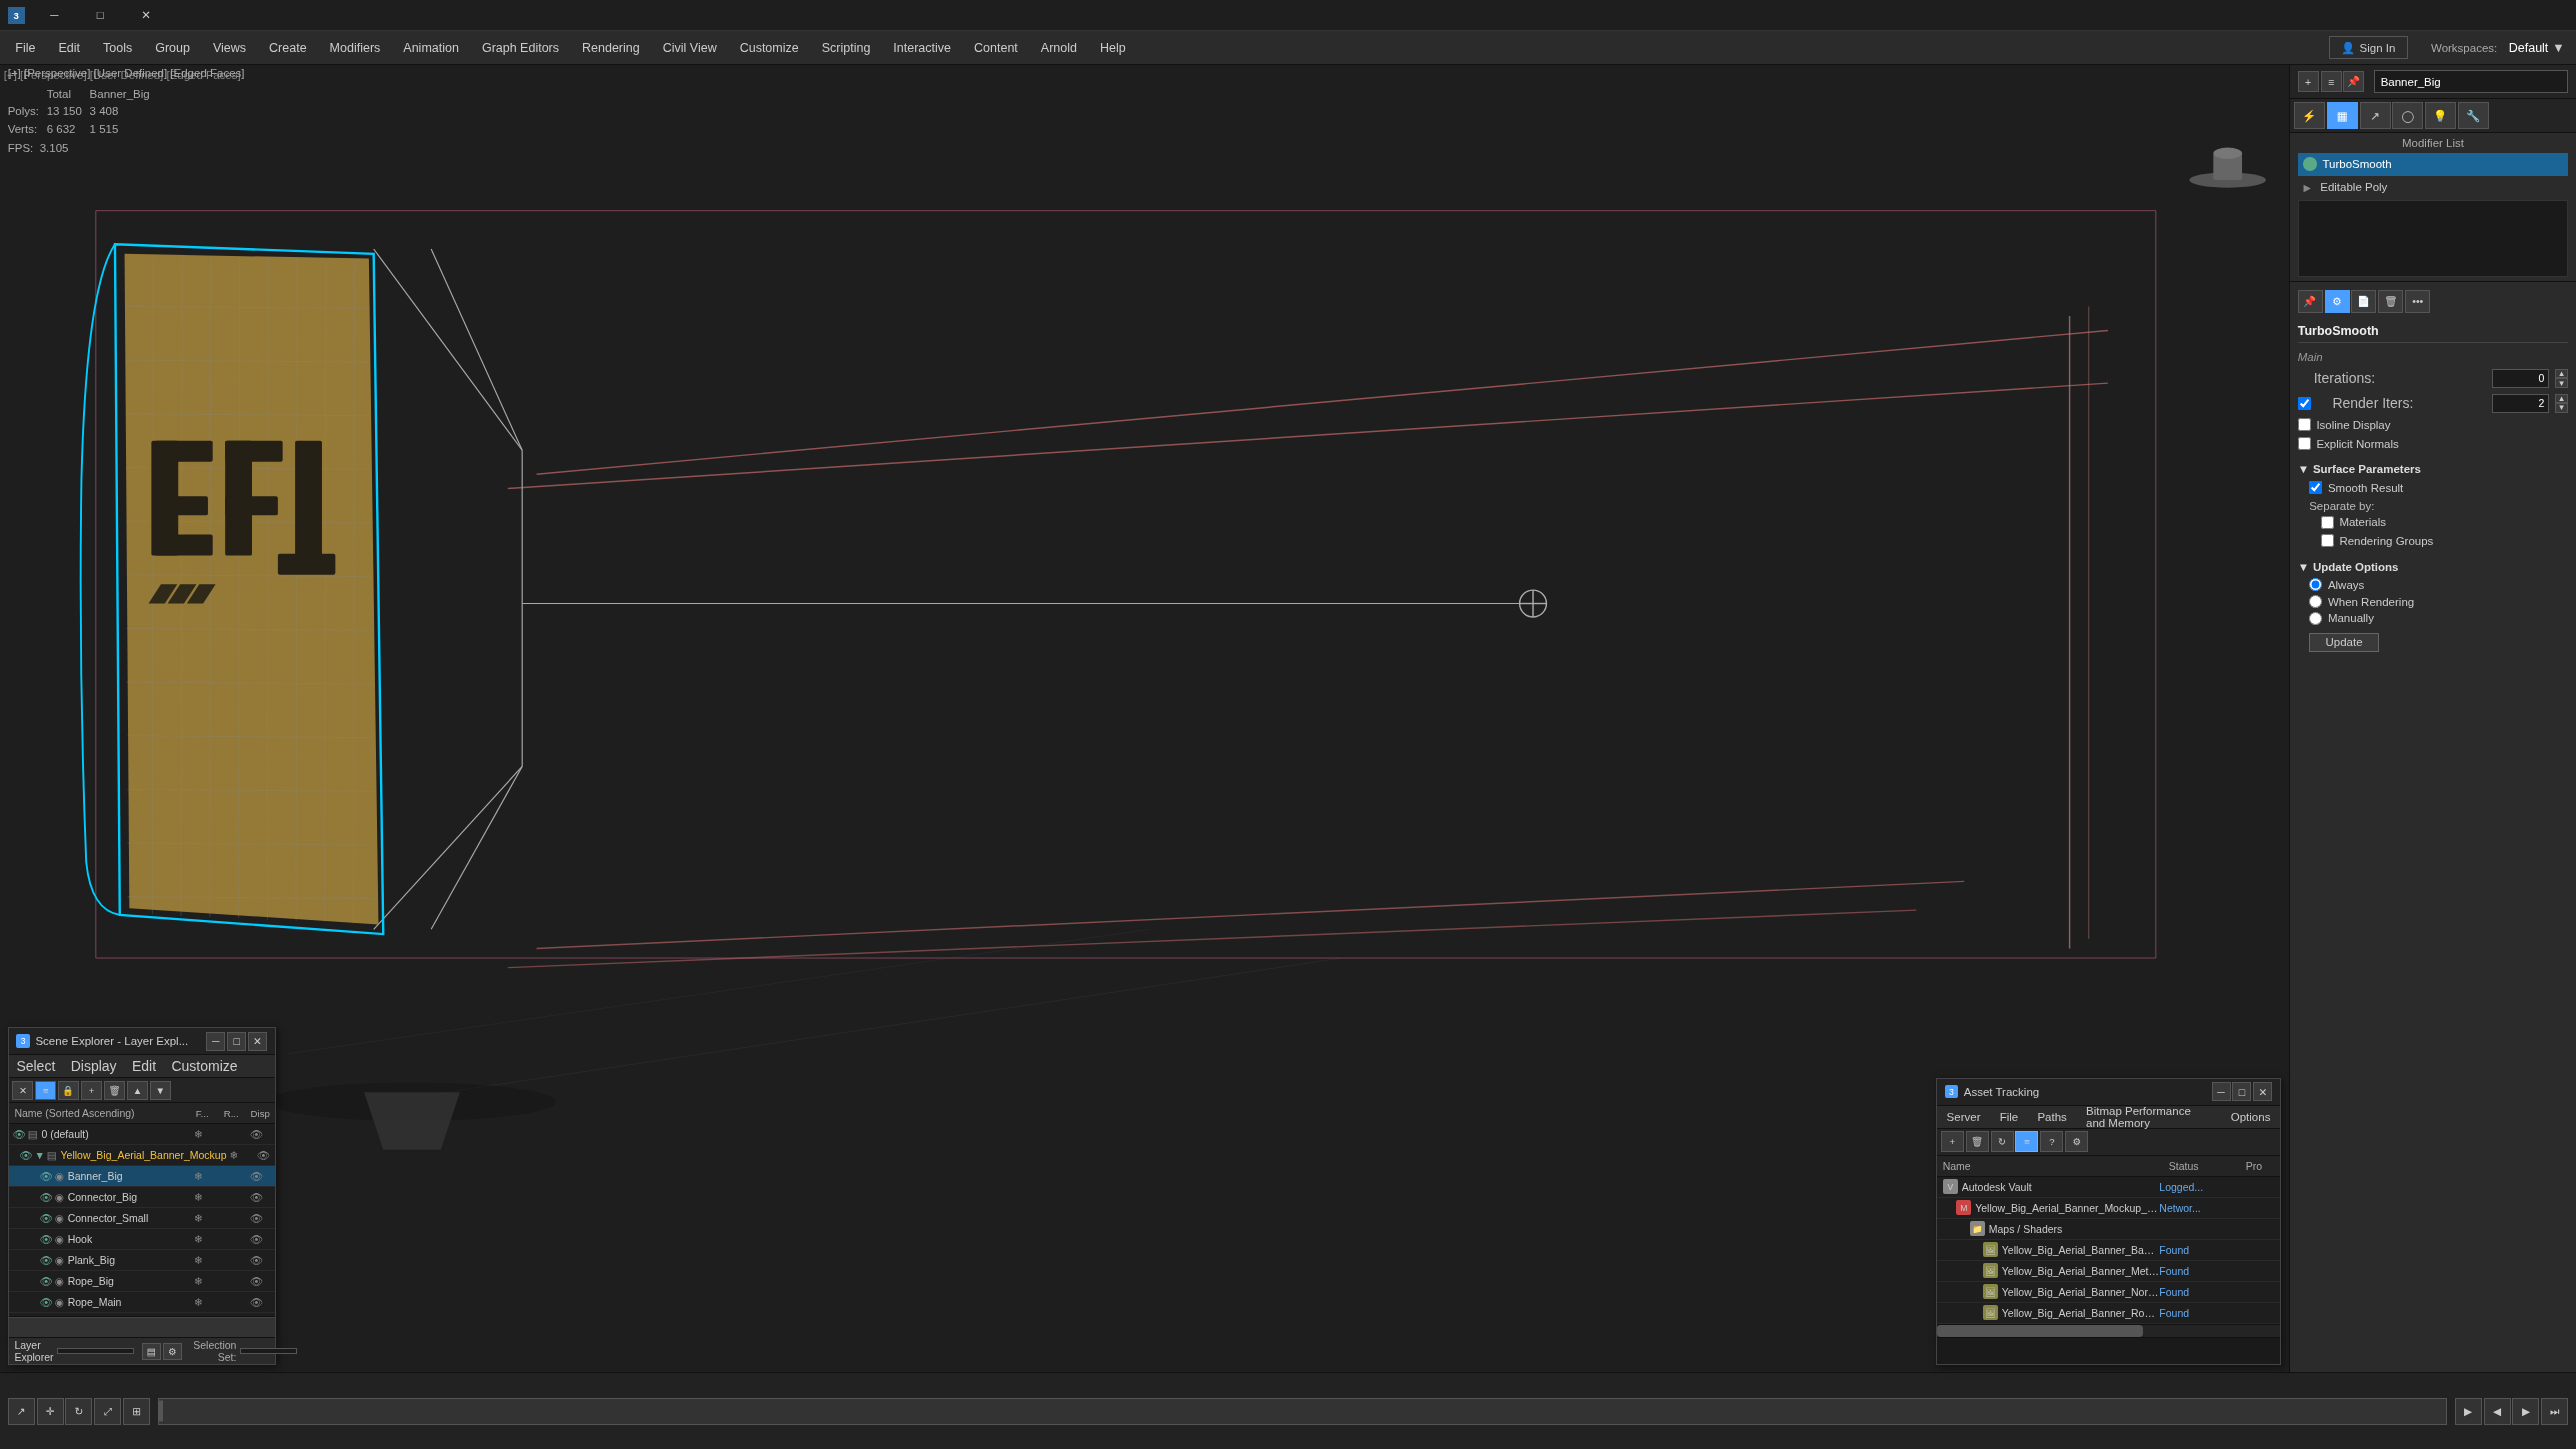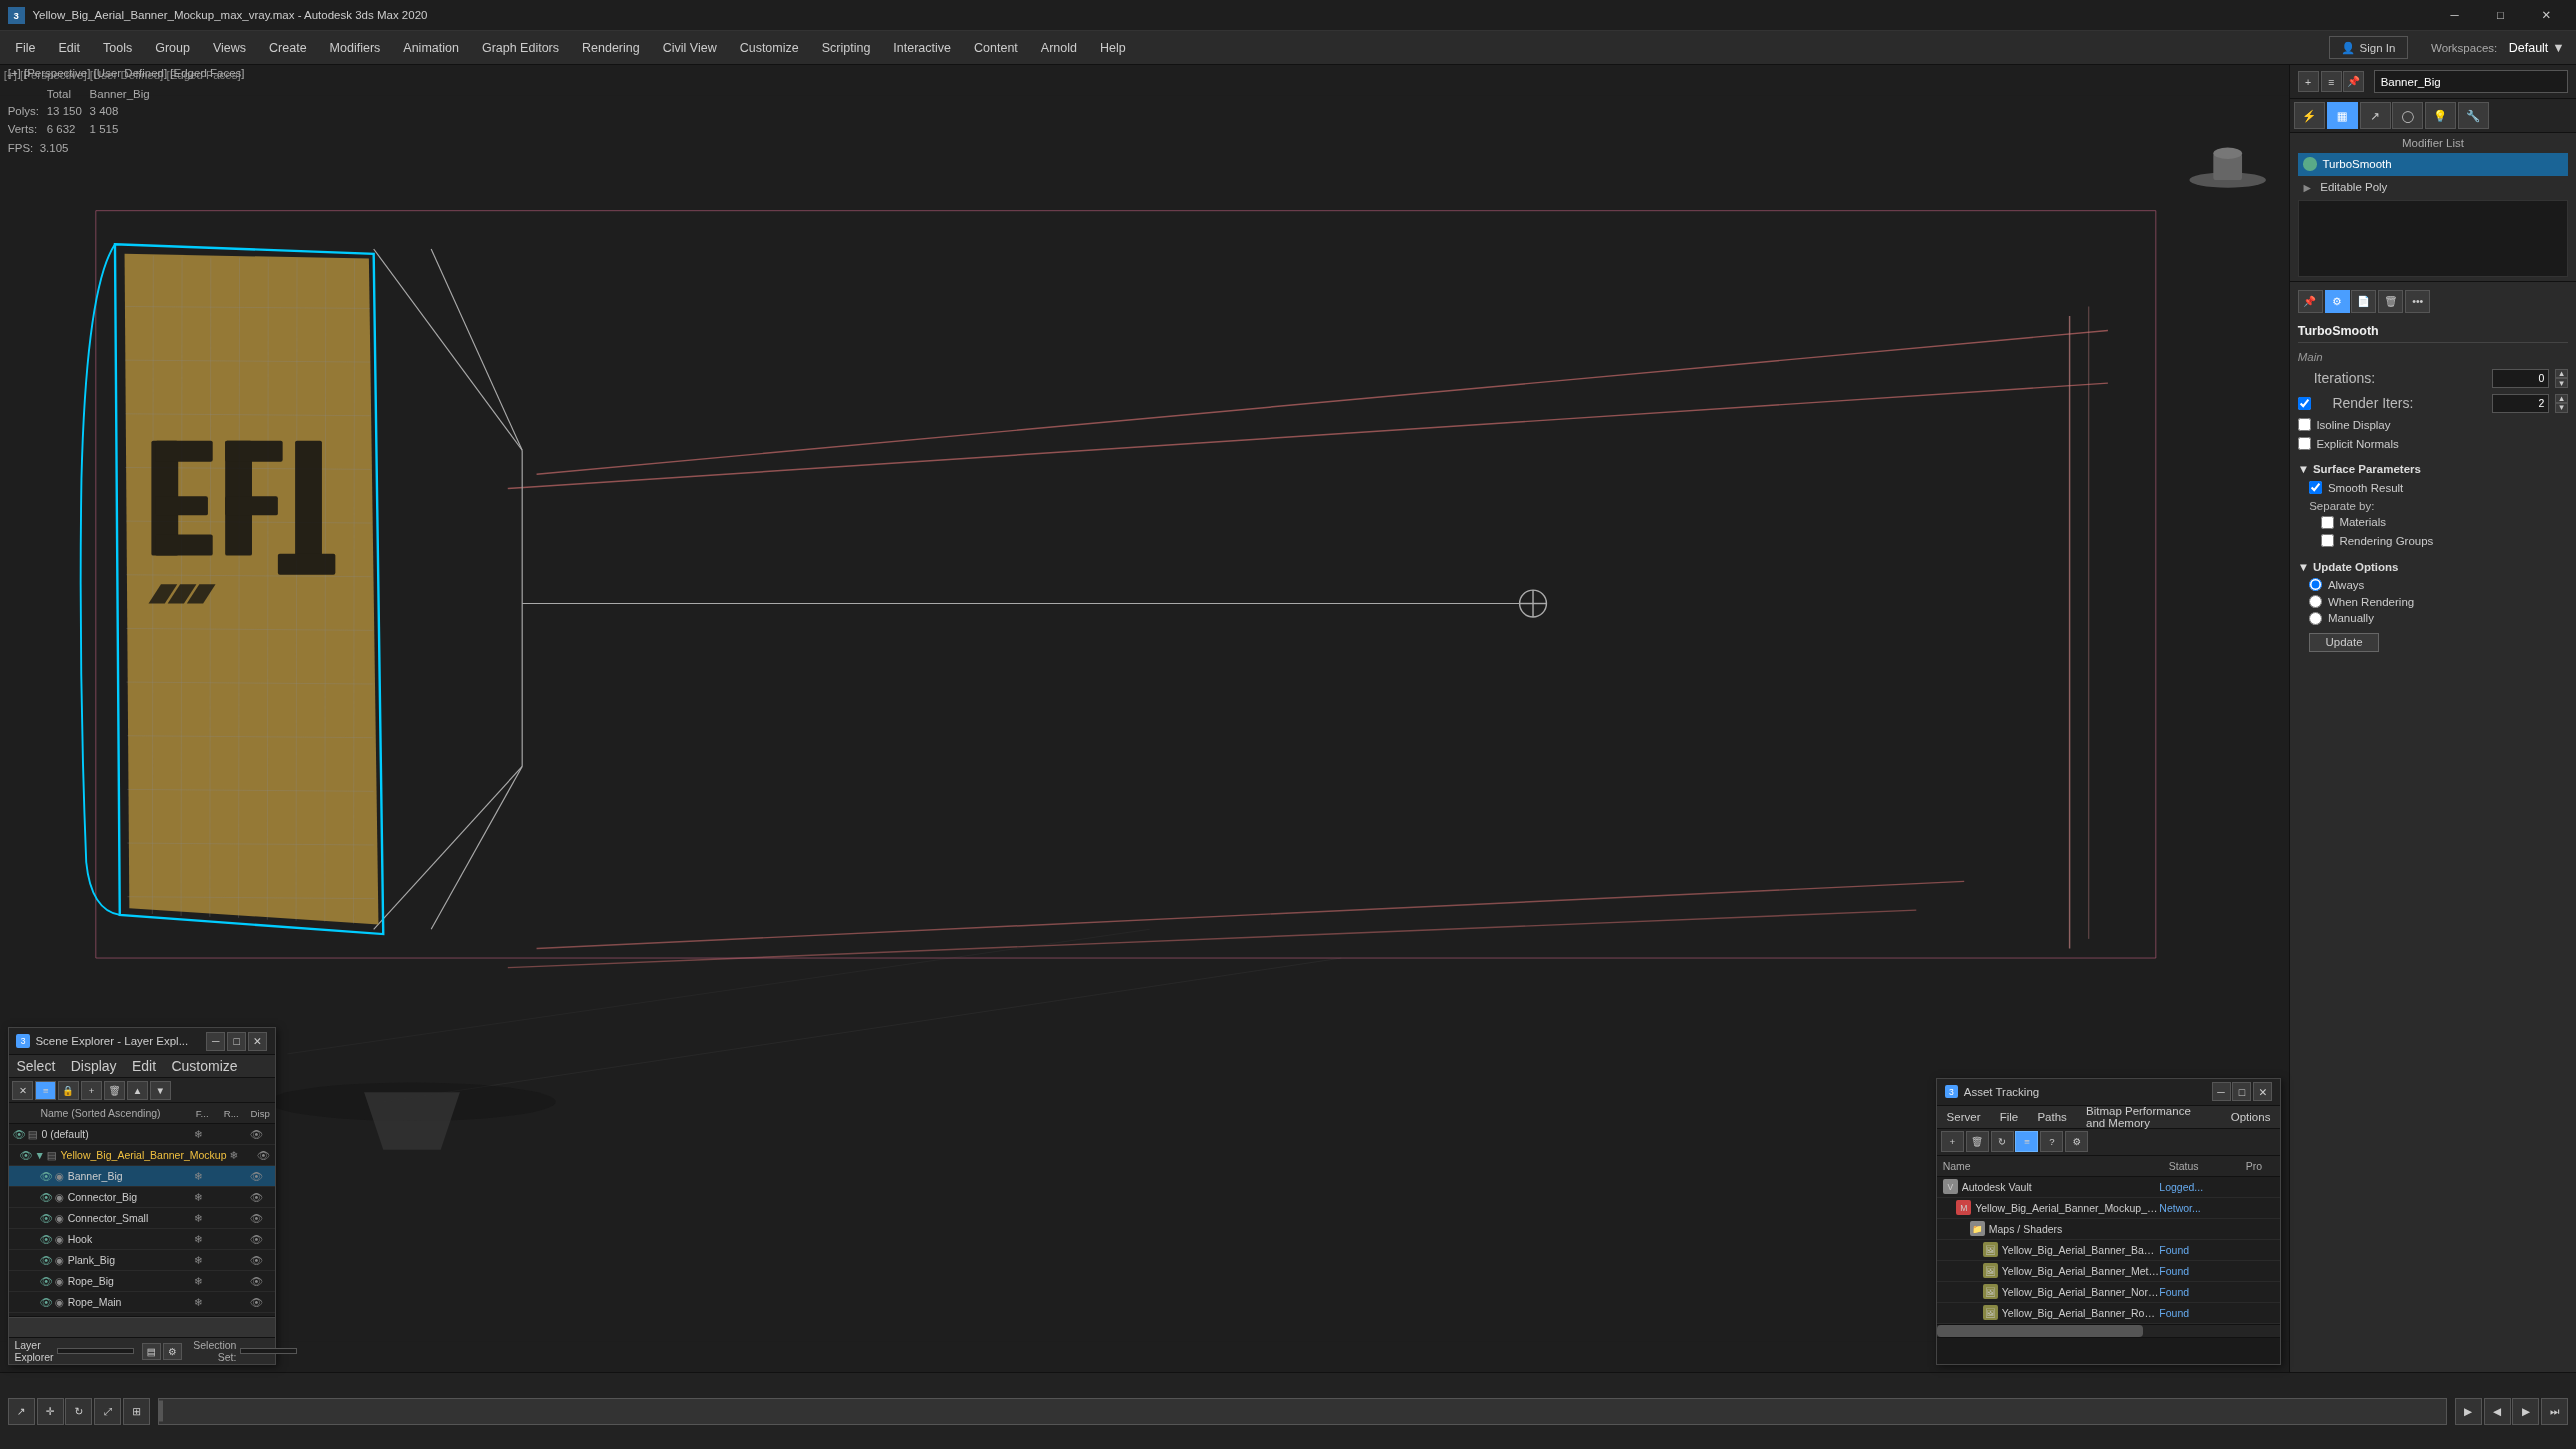--- a/index.html
+++ b/index.html
@@ -449,21 +449,21 @@
     
     #le-headers {
       display: flex;
       height: 21px;
       background: #242424;
       border-bottom: 1px solid #111;
       font-size: 10.5px;
       color: #aaa;
       align-items: center;
     }
-    .le-col-name { flex: 1; padding: 0 5.7px; margin-left: 26px; }
+    .le-col-name { flex: 1; padding: 0 5.7px; }
     .le-col-small { width: 29px; text-align: center; font-size: 9.6px; }
     
     #le-content {
       background: #1e1e1e;
       max-height: 192px;
       overflow-y: auto;
     }
     .le-row {
       display: flex;
       align-items: center;
@@ -637,21 +637,20 @@
     
     ::-webkit-scrollbar { width: 7.7px; height: 7.7px; }
     ::-webkit-scrollbar-track { background: #1a1a1a; }
     ::-webkit-scrollbar-thumb { background: #444; border-radius: 3.8px; }
   </style>
 </head>
 <body>
 
 <div id="title-bar">
   <div class="app-icon">3</div>
-  <span id="title-text">Yellow_Big_Aerial_Banner_Mockup_max_vray.max - Autodesk 3ds Max 2020</span>
   <div class="titlebar-controls">
     <div class="titlebar-btn">─</div>
     <div class="titlebar-btn">□</div>
     <div class="titlebar-btn close">✕</div>
   </div>
 </div>
 
 <div id="menu-bar">
   <div class="menu-item">File</div>
   <div class="menu-item">Edit</div>

